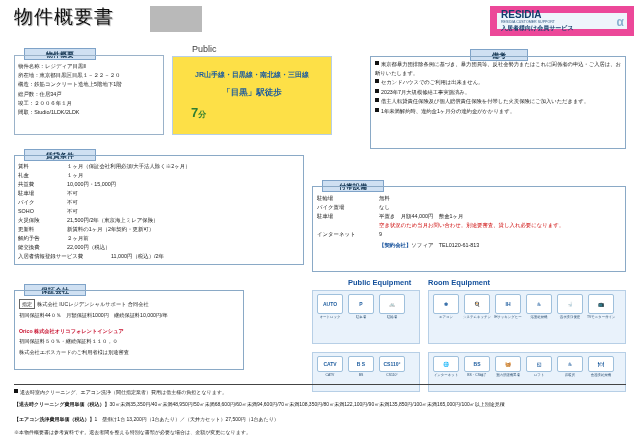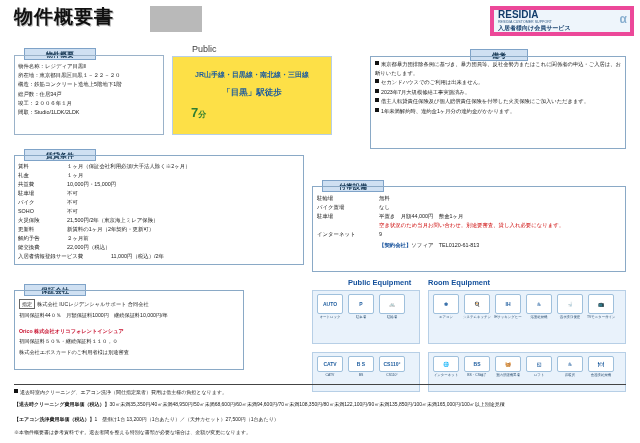--- a/index.html
+++ b/index.html
@@ -12,35 +12,35 @@
     color: #1a1a1a;
     position: relative;
     overflow: hidden;
   }
   .page { position:absolute; inset:0; }
 
   
   .hdr { position:absolute; left:0; top:0; width:640px; height:40px; }
   .hdr-title {
     position:absolute; left:14px; top:4px;
-    font-size:19px; font-weight:bold; letter-spacing:1px;
+    font-size:19px; font-weight:normal; letter-spacing:1px;
     color:#111; text-shadow:1px 1px 0 #bbb;
   }
   .hdr-grey {
     position:absolute; left:150px; top:6px; width:52px; height:26px;
     background:#b9b9b9;
   }
   .hdr-main {
     position:absolute; left:205px; top:0px;
     font-size:27px; font-weight:bold; letter-spacing:1px;
     color:#111; text-shadow:1px 1px 0 #b5b5b5;
   }
   .hdr-logo {
     position:absolute; right:6px; top:6px; width:144px; height:30px;
-    border:4px solid #ec4899; background:#eef5fb;
+    border:7px solid #ec4899; background:#eef5fb;
     display:flex; align-items:center;
   }
   .hdr-logo .lg-main { font-size:10px; font-weight:bold; color:#123d6b; padding-left:4px;}
   .hdr-logo .lg-sub  { font-size:3.6px; color:#2a5580; line-height:1.25; padding-left:4px;}
   .hdr-logo .lg-sub2 { font-size:6px; color:#123d6b; font-weight:bold; padding-left:4px;}
   .hdr-logo .alpha { position:absolute; right:3px; top:2px; font-size:12px; color:#8ab0d0; font-weight:bold;}
 
   
   .chip {
     position:absolute; background:#cfe0f2; border:1px solid #7fa3c8;

